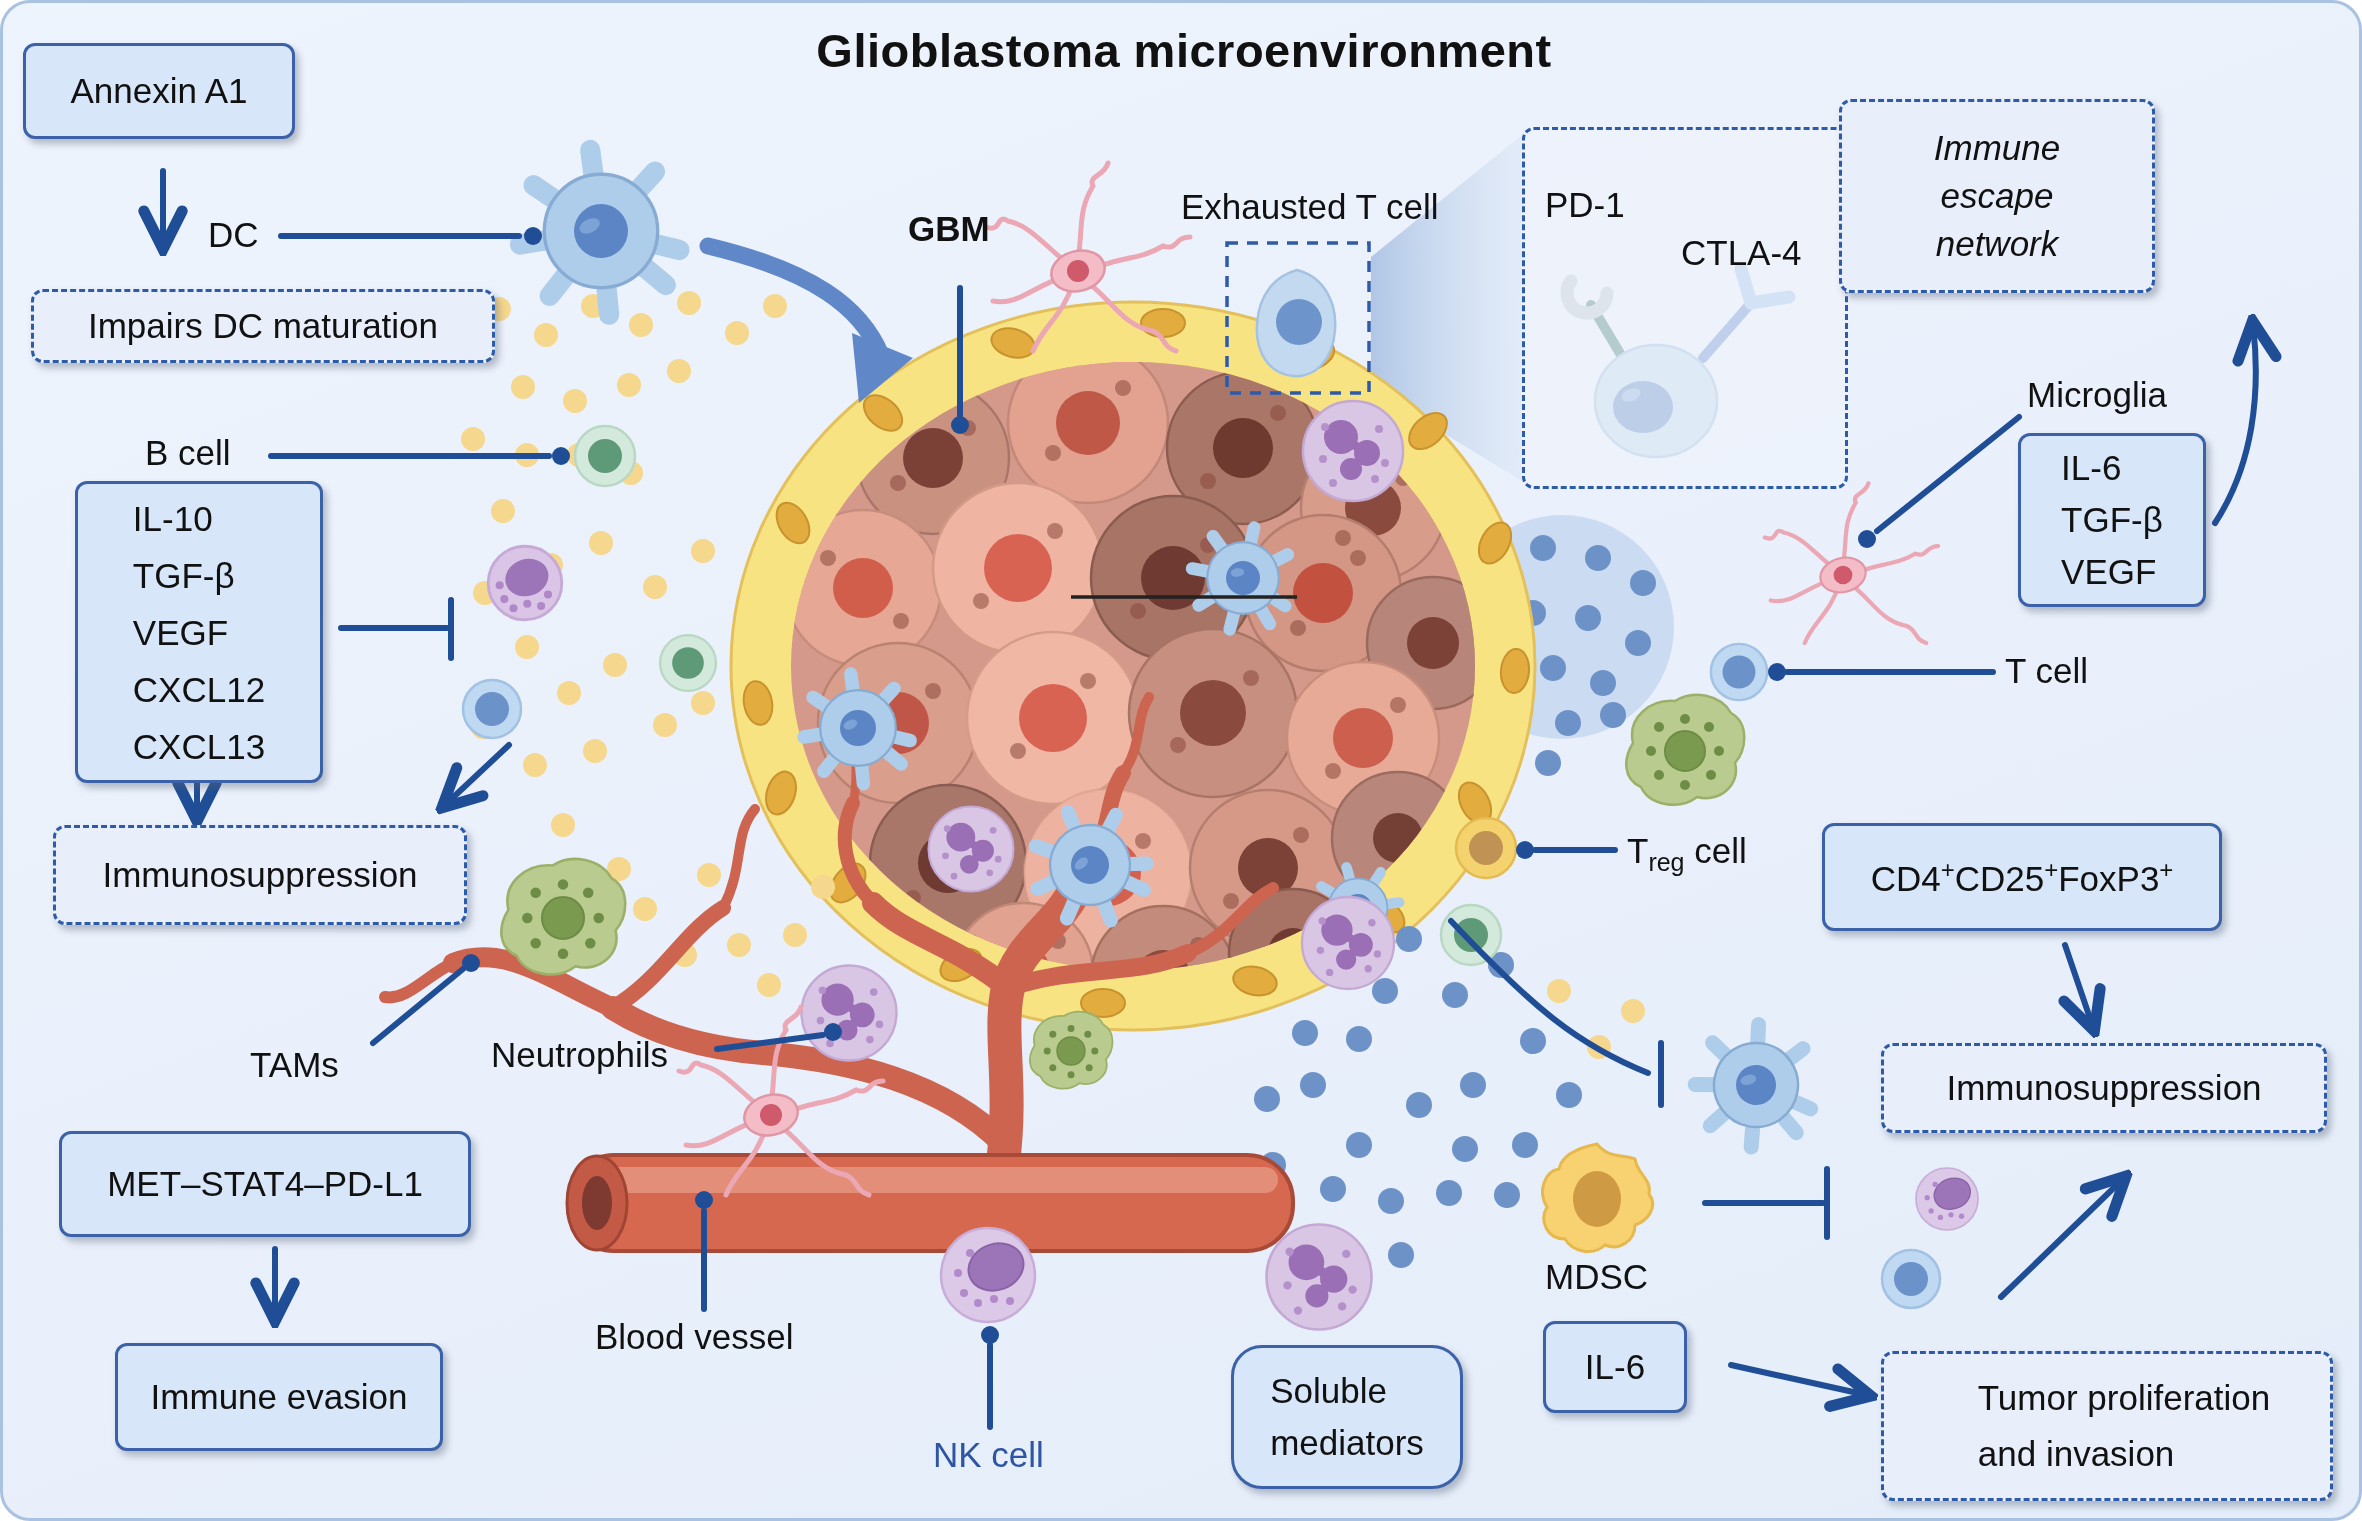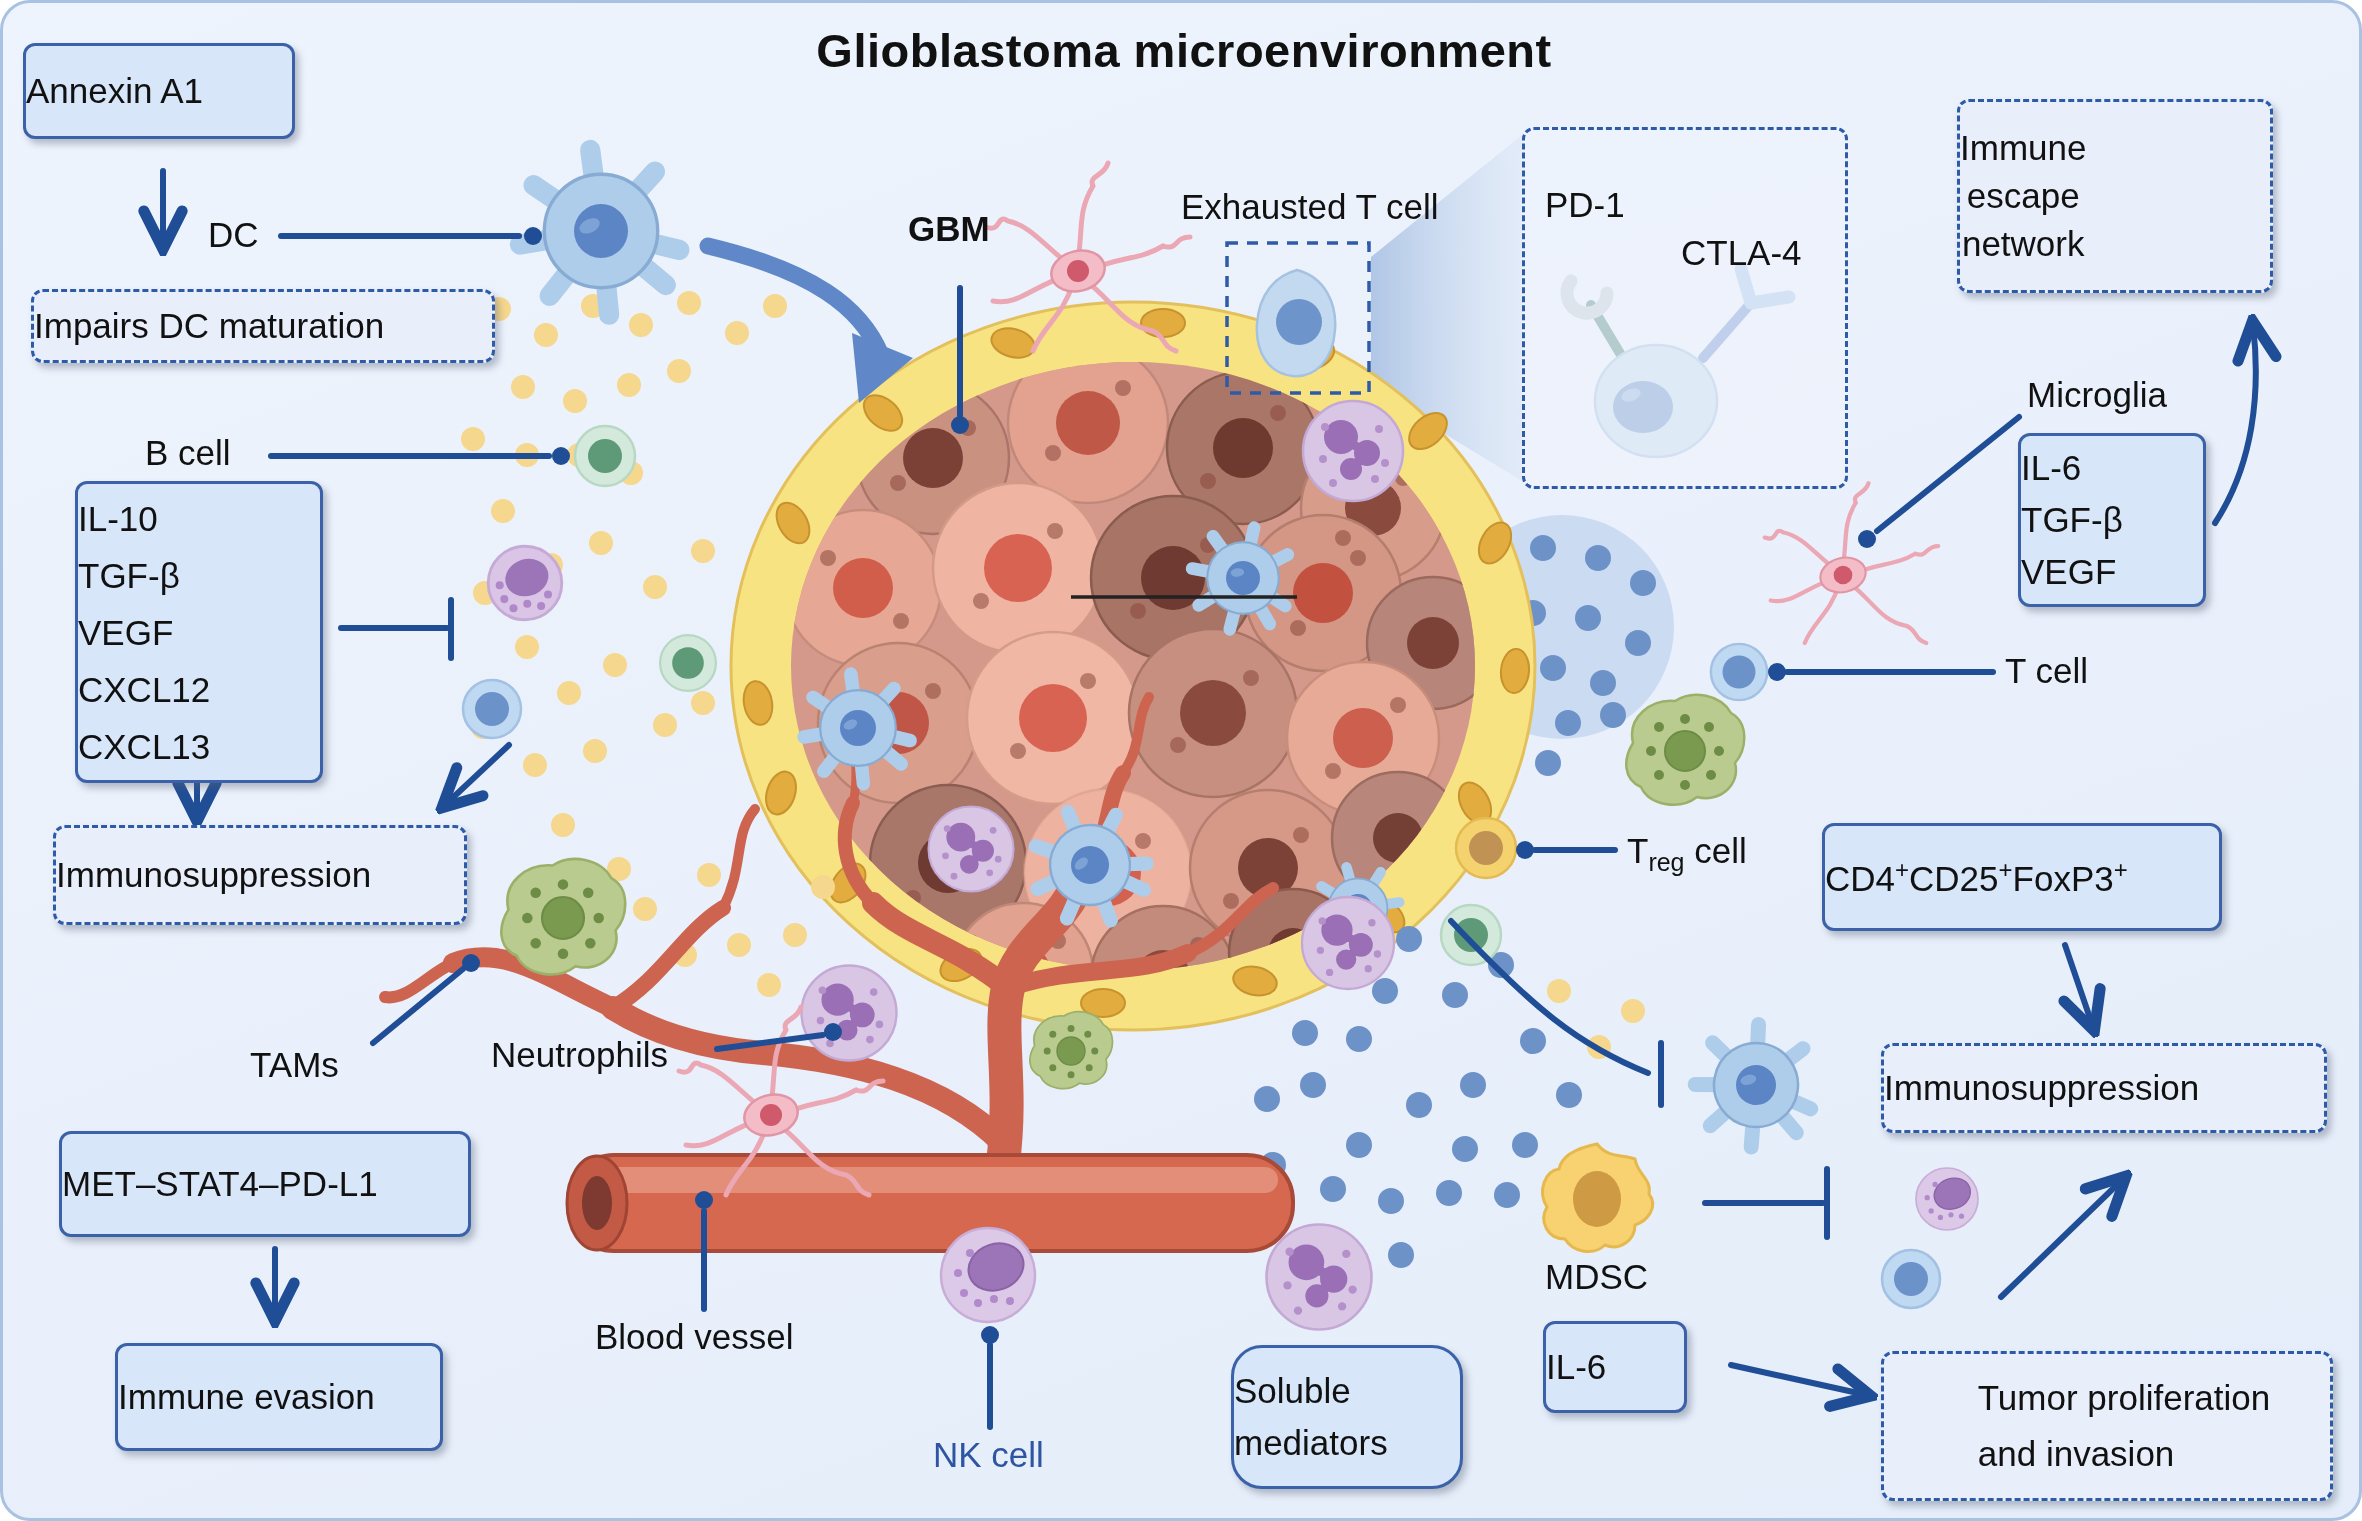--- a/index.html
+++ b/index.html
@@ -10,21 +10,21 @@
     border:3px solid #a9c2e2;border-radius:30px;box-sizing:border-box;
   }
   svg.art{position:absolute;left:0;top:0;width:2362px;height:1521px;}
   .abs{position:absolute;}
   .title{width:2362px;text-align:center;top:20px;left:0;font-size:47px;font-weight:bold;letter-spacing:.5px;}
   .lbl{font-size:35px;white-space:nowrap;}
   .lbl.bold{font-weight:bold;}
   .lbl.blue{color:#2e55a4;}
   .box{
     box-sizing:border-box;background:#d7e6f8;border:3px solid #3b62a8;border-radius:12px;
-    display:flex;align-items:center;text-align:center;
+    display:flex;align-items:center;justify-content:center;text-align:center;
     font-size:35px;box-shadow:4px 5px 7px rgba(90,100,120,.40);
   }
   .box.dashed{background:#e9eefb;border-style:dashed;border-color:#2e5ba8;}
   .box.plain{background:#edf1fb;}
   .box .lines{display:block;text-align:left;line-height:52px;}
   .box .lines.center{text-align:center;line-height:48px;}
   sub.reg{font-size:25px;}
   sup.pl{font-size:24px;}
 </style>
 </head>
@@ -513,21 +513,21 @@
 <div class="abs lbl" style="left:488px;top:1032px;">Neutrophils</div>
 <div class="abs lbl" style="left:592px;top:1314px;">Blood vessel</div>
 <div class="abs lbl blue" style="left:930px;top:1432px;">NK cell</div>
 <div class="abs lbl bold" style="left:905px;top:206px;">GBM</div>
 <div class="abs lbl" style="left:1178px;top:184px;">Exhausted T cell</div>
 
 <div class="abs box dashed plain" style="left:1519px;top:124px;width:326px;height:362px;background:rgba(238,243,252,.6);box-shadow:none;"></div>
 <div class="abs lbl" style="left:1542px;top:182px;">PD-1</div>
 <div class="abs lbl" style="left:1678px;top:230px;">CTLA-4</div>
 
-<div class="abs box dashed" style="left:1954px;top:96px;width:316px;height:194px;">
+<div class="abs box dashed" style="left:1836px;top:96px;width:316px;height:194px;font-style:italic;">
   <div class="lines center">
     <div>Immune</div>
     <div>escape</div>
     <div>network</div>
   </div>
 </div>
 
 <div class="abs lbl" style="left:2024px;top:372px;">Microglia</div>
 
 <div class="abs box" style="left:2015px;top:430px;width:188px;height:174px;">

